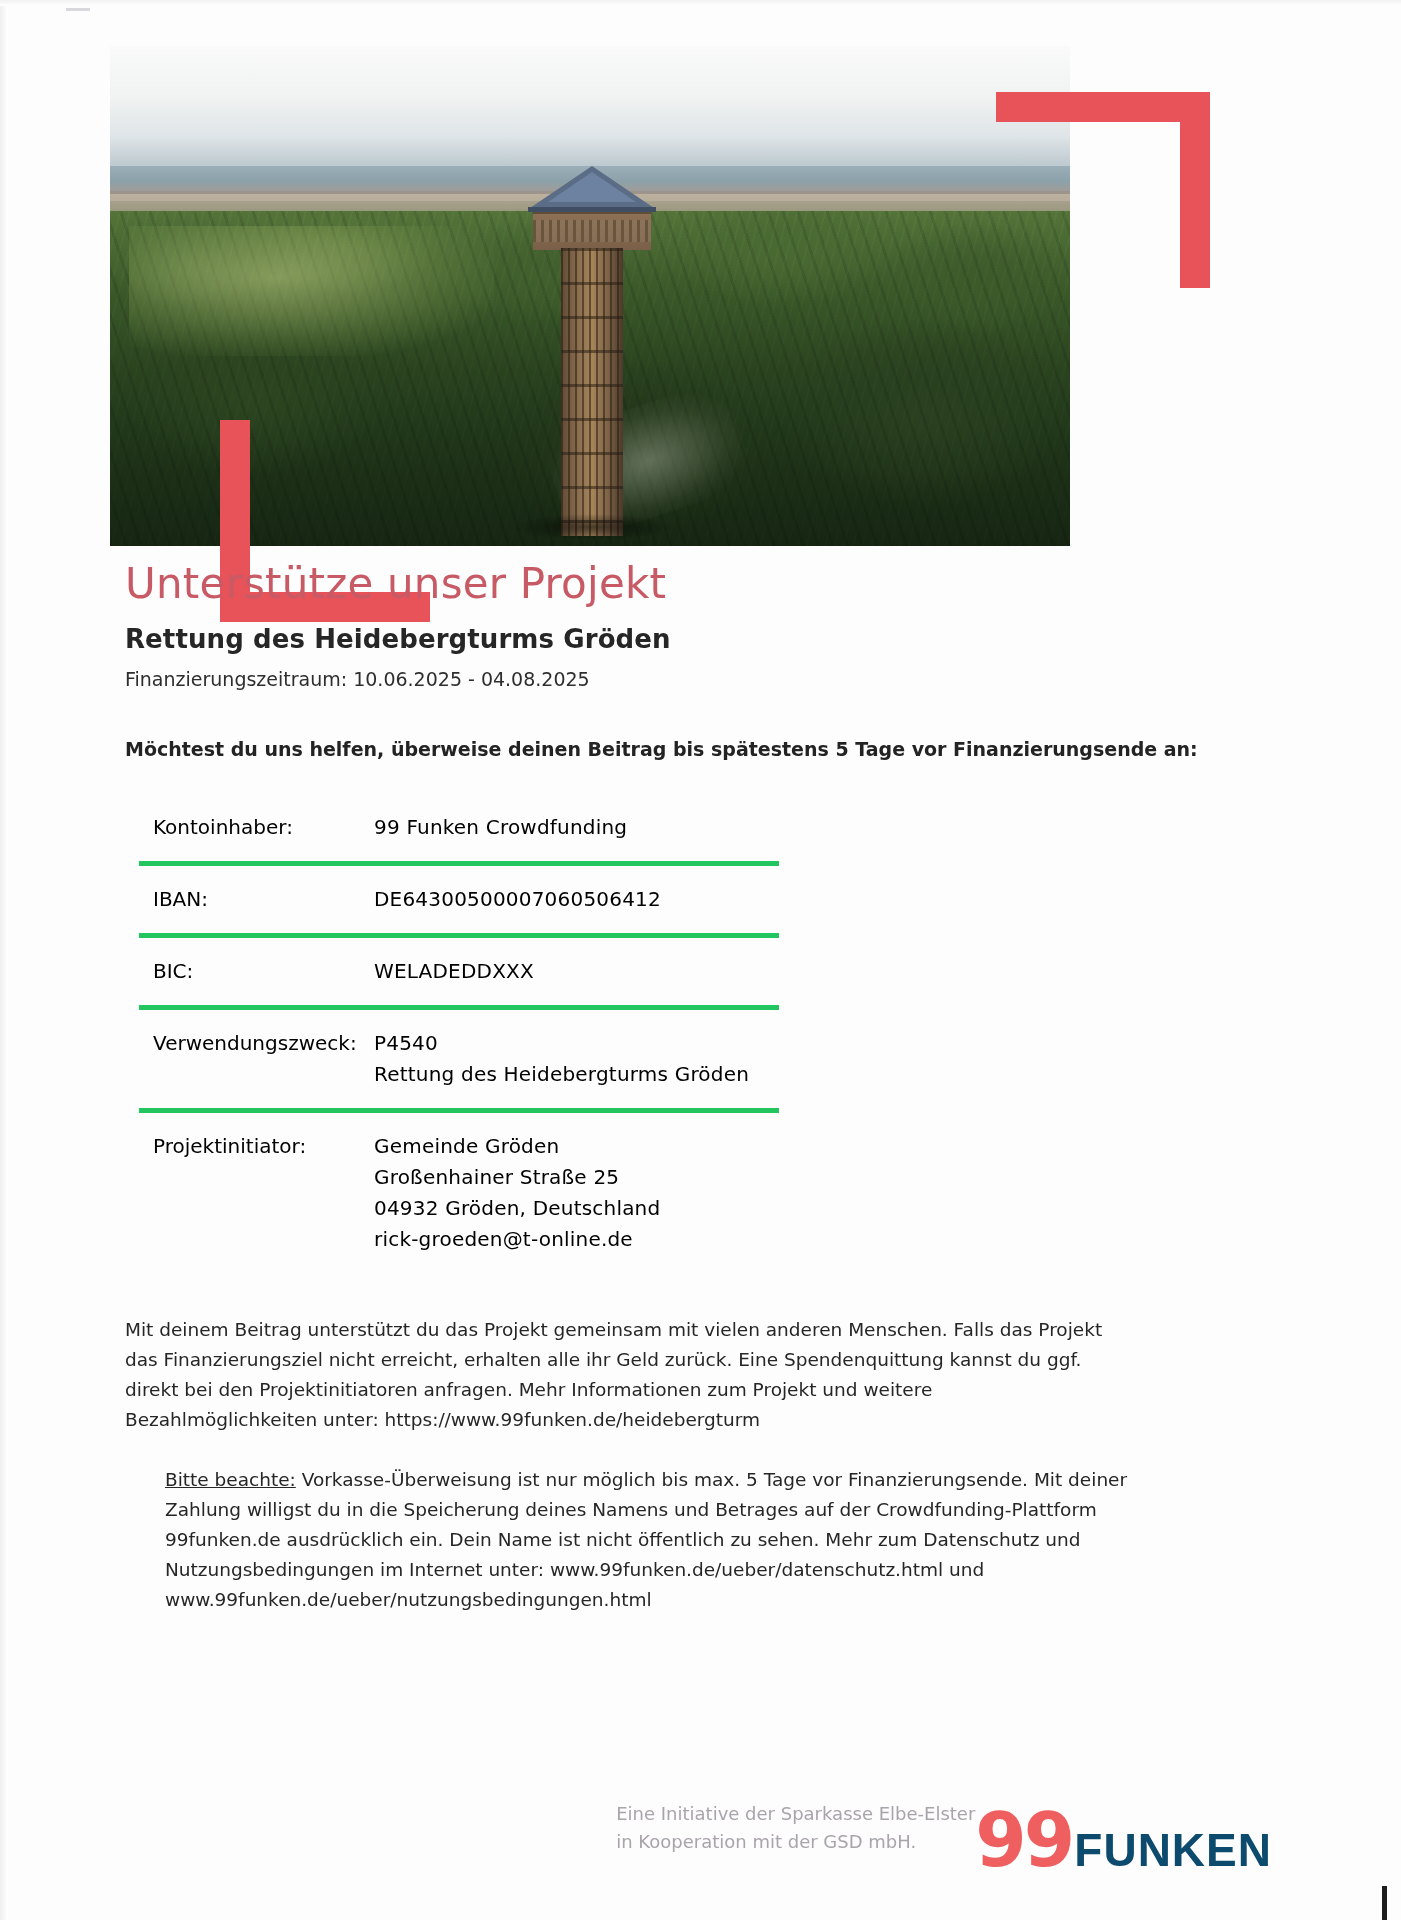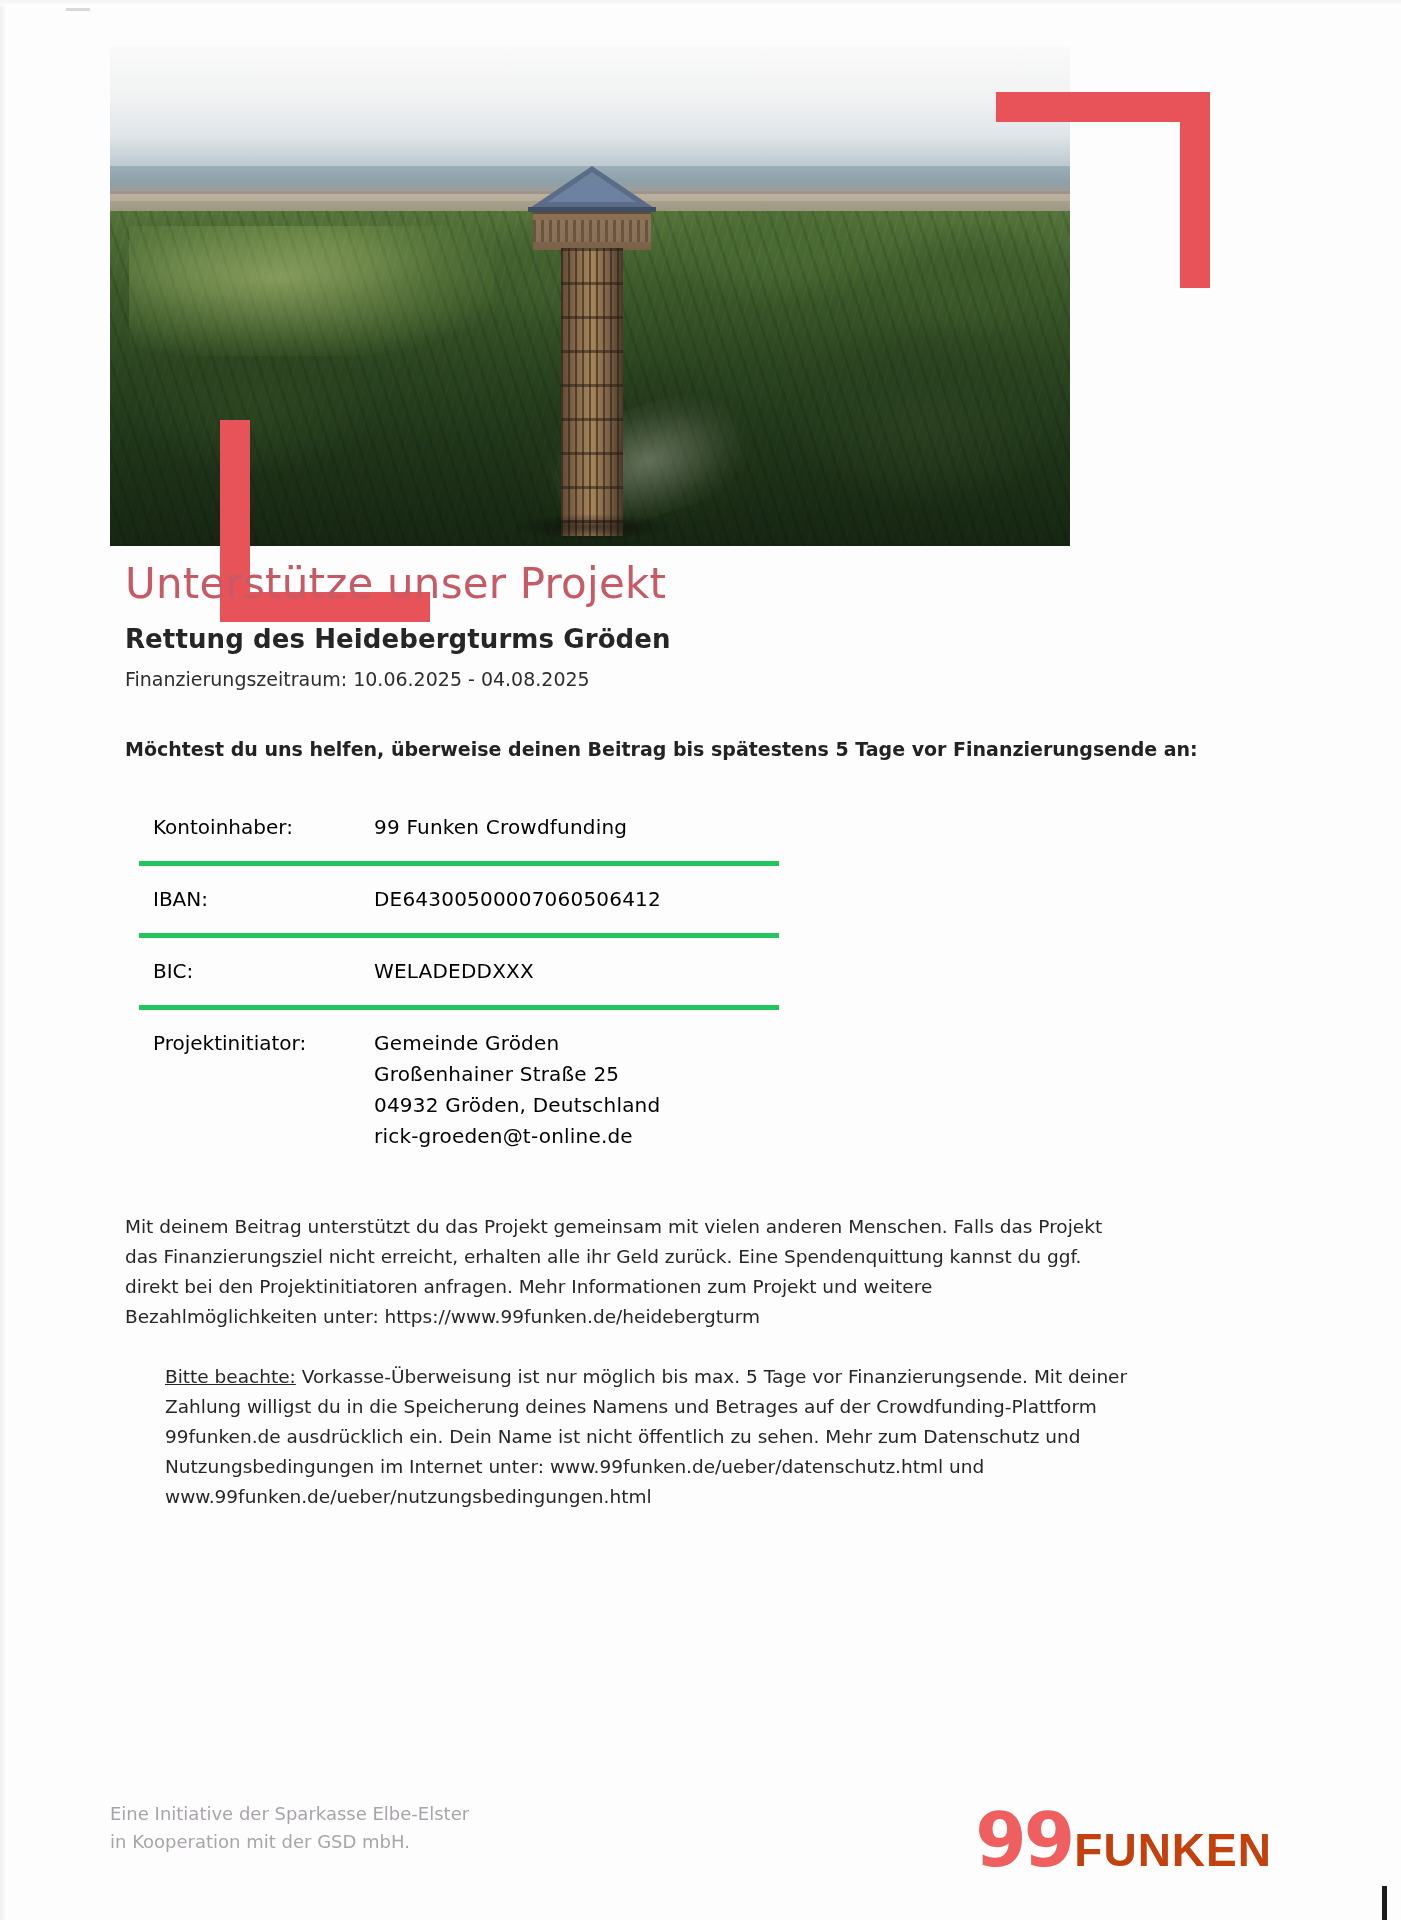--- a/index.html
+++ b/index.html
@@ -223,21 +223,21 @@
     line-height:1.62;
     color:#262626;
     max-width:1000px;
   }
   .para.second{ margin-top:30px;margin-left:40px; }
   .u{ text-decoration:underline; }
 
   
   .footer{
     position:absolute;left:110px;top:1768px;width:1180px;
-    display:flex;align-items:flex-end;justify-content:space-between;
+    display:flex;align-items:flex-end;justify-content:flex-end;
   }
   .footer-note{
     font-size:18px;
     line-height:1.55;
     color:#a9a4ab;
   }
   .logo{
     display:flex;align-items:baseline;
     margin-right:18px;
     transform:translateY(18px);
@@ -247,21 +247,21 @@
     font-size:74px;
     font-weight:700;
     color:#ef5f5f;
     letter-spacing:-3px;
     line-height:.9;
   }
   .logo-funken{
     font-family:"Liberation Sans", sans-serif;
     font-size:46px;
     font-weight:700;
-    color:#c2410c;
+    color:#0c4a6e;
     letter-spacing:1px;
     line-height:.9;
     margin-left:2px;
     margin-top:44px;
   }
 </style>
 </head>
 <body>
 
 <div class="page">
@@ -320,20 +320,27 @@
               <div>DE64300500007060506412</div>
             </td>
           </tr>
           <tr>
             <td class="label">BIC:</td>
             <td class="value">
               <div>WELADEDDXXX</div>
             </td>
           </tr>
           <tr>
+            <td class="label">Verwendungszweck:</td>
+            <td class="value">
+              <div>P4540</div>
+              <div>Rettung des Heidebergturms Gröden</div>
+            </td>
+          </tr>
+          <tr>
             <td class="label">Projektinitiator:</td>
             <td class="value">
               <div>Gemeinde Gröden</div>
               <div>Großenhainer Straße 25</div>
               <div>04932 Gröden, Deutschland</div>
               <div>rick-groeden@t-online.de</div>
             </td>
           </tr>
         </tbody>
     </table>

